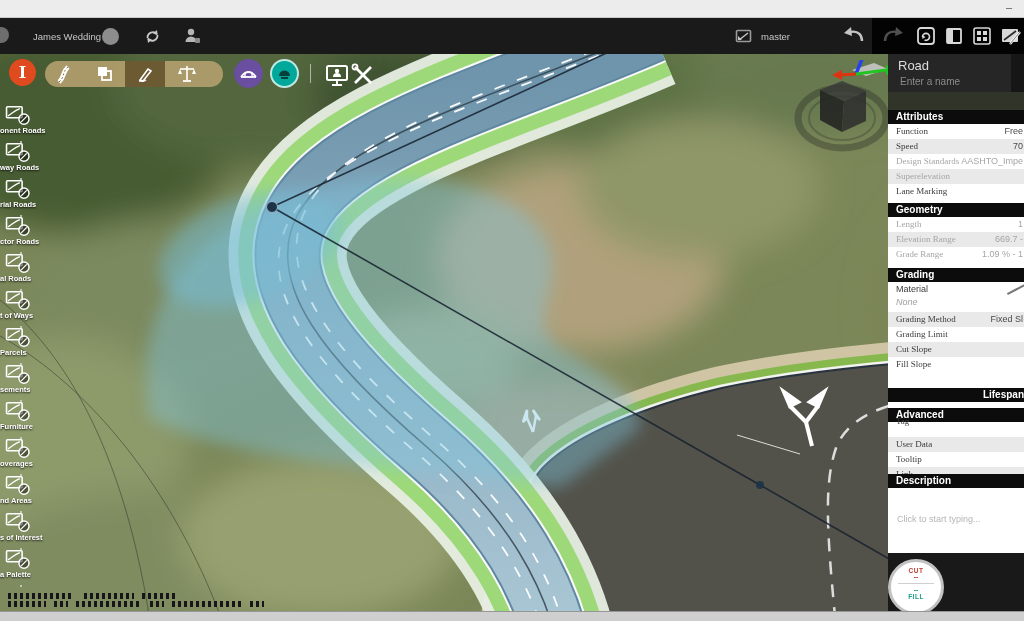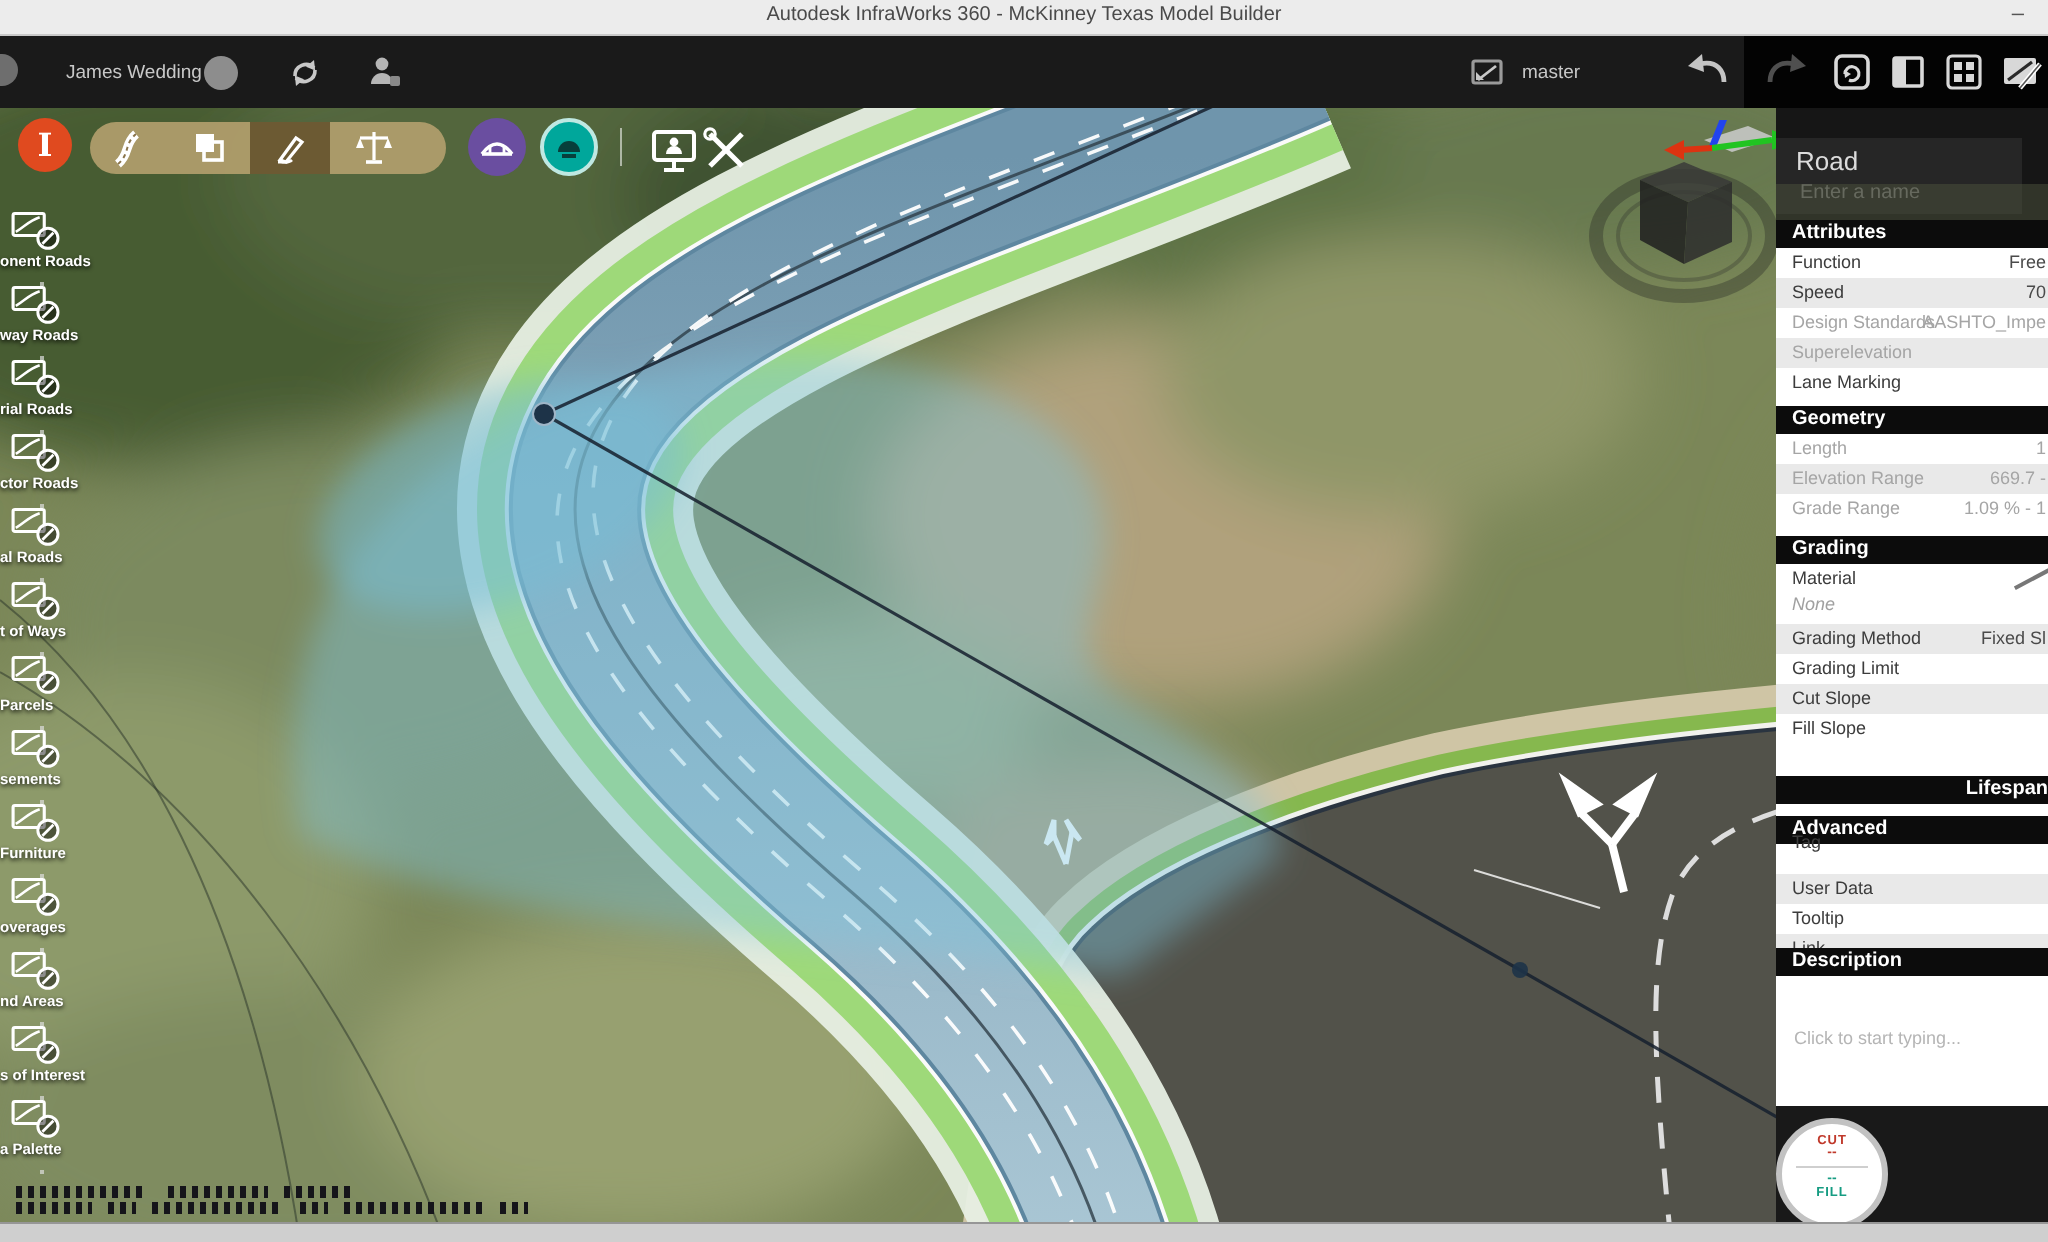--- a/index.html
+++ b/index.html
@@ -34,31 +34,31 @@
   .side-item svg{display:block;margin-left:3px;}
   .side-label{display:block;margin-top:0;font-size:7.5px;font-weight:bold;color:#fff;
               text-shadow:0 1px 2px rgba(0,0,0,.9);white-space:nowrap;}
   .side-item::after{content:"";position:absolute;left:20px;bottom:-8px;width:2px;height:2px;background:#ddd;opacity:.7;}
   
   .ticks{position:absolute;height:6px;background:repeating-linear-gradient(90deg,#15151a 0 3px,transparent 3px 6px);}
   
   .bottomstrip{position:absolute;left:0;top:611px;width:1024px;height:10px;background:#cfcfcf;border-top:1px solid #969696;box-sizing:border-box;}
   
   .panel{position:absolute;left:888px;top:54px;width:136px;height:567px;background:#161616;}
-  .nameblock{position:absolute;left:0;top:15px;width:123px;height:38px;background:#262626;}
+  .nameblock{position:absolute;left:0;top:0;width:123px;height:38px;background:#262626;}
   .nameblock .ptitle{position:absolute;left:10px;top:4px;font-size:13px;color:#dcdcdc;}
   .nameblock input{position:absolute;left:10px;top:21px;width:118px;border:none;background:transparent;
                    font-size:10px;color:#bbb;outline:none;font-family:inherit;}
   .nameblock input::placeholder{color:#8b8b8b;}
   .gapstrip{position:absolute;left:0;top:38px;width:136px;height:18px;background:rgba(72,78,58,.55);}
   .pbody{position:absolute;left:0;top:56px;width:136px;height:443px;background:#fff;}
   .phdr{position:absolute;left:0;width:136px;height:14px;background:#0c0c0c;color:#fff;
         font-size:10px;font-weight:bold;line-height:14px;padding-left:8px;box-sizing:border-box;}
   .prow{position:absolute;left:0;width:136px;height:15px;font-size:9px;line-height:15px;}
-  .prow .plabel{position:absolute;left:8px;color:#3c3c3c;}
+  .prow .plabel{position:absolute;left:8px;color:#3c3c3c;font-family:Liberation Serif, serif;}
   .prow .pvalue{position:absolute;right:1px;color:#4a4a4a;white-space:nowrap;}
   .prow.alt{background:#e9e9e9;}
   .prow.dim .plabel,.prow.dim .pvalue{color:#a5a5a5;}
   .mrow{position:absolute;left:0;width:136px;height:30px;}
   .mrow .plabel{position:absolute;left:8px;top:2px;font-size:9px;color:#3c3c3c;}
   .mrow .mval{position:absolute;left:8px;top:15px;font-size:9px;color:#a0a0a0;font-style:italic;}
   .mrow .slopeline{position:absolute;right:-4px;top:6px;width:22px;height:1.5px;background:#777;transform:rotate(-28deg);}
   .descarea{position:absolute;left:0;width:136px;height:51px;background:#fff;}
   .descarea .ph{position:absolute;left:9px;top:12px;font-size:9px;color:#b5b5b5;}
   .pfoot{position:absolute;left:0;top:499px;width:136px;height:68px;background:#191919;}
@@ -414,21 +414,20 @@
           <line x1="4" y1="14" x2="16" y2="5" stroke="#2a2a2a" stroke-width="1.6"></line>
           <line x1="10" y1="18" x2="20" y2="6" stroke="#fff" stroke-width="2.4"></line>
           <line x1="10" y1="18" x2="20" y2="6" stroke="#555" stroke-width="0.8"></line>
         </svg>
       </div>
 
     </div>
   </div>
 
   <div class="titlebar">
-    <div class="t">Autodesk InfraWorks 360 - McKinney Texas Model Builder</div>
     <div class="mini">–</div>
   </div>
 
   <div class="panel">
     <div class="nameblock">
       <div class="ptitle">Road</div>
       <input type="text" placeholder="Enter a name" style="">
     </div>
     <div class="gapstrip"></div>
 

